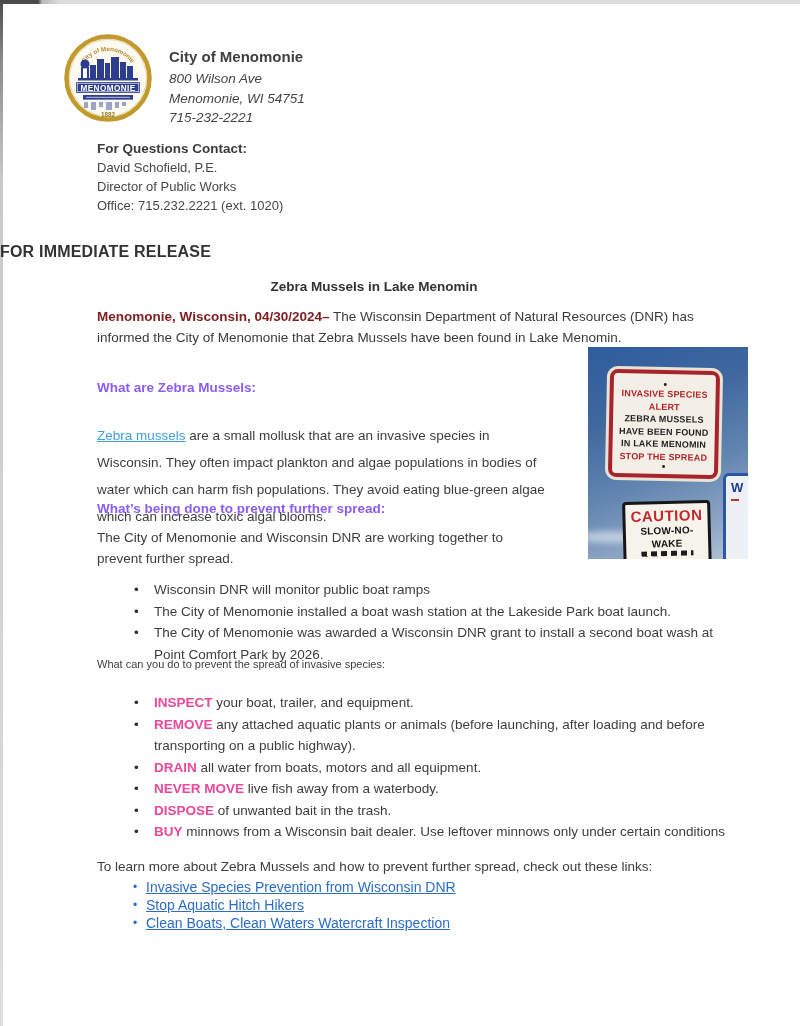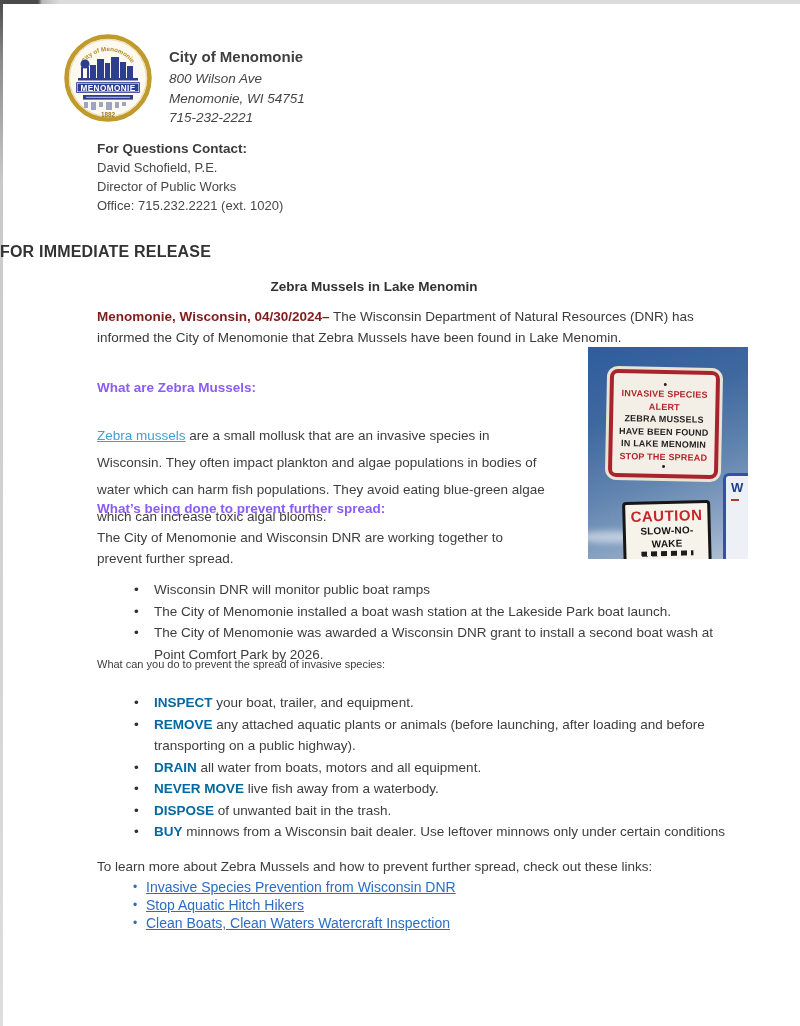--- a/index.html
+++ b/index.html
@@ -54,21 +54,21 @@
   
   .h-bold{position:absolute;left:97px;font-size:13.5px;font-weight:bold;color:#8b5cf6;}
   .para{position:absolute;left:97px;font-size:13.5px;color:#3d3d3d;}
   .what-are-p{top:408px;width:452px;line-height:27px;}
   .being-done-p{top:513px;width:440px;line-height:21.5px;}
   .link-light{color:#3f9fd8;text-decoration:underline;cursor:pointer;}
   .bullets{position:absolute;left:97px;margin:16px;padding:0;list-style:none;width:632px;
            font-size:13.5px;line-height:21.5px;color:#3d3d3d;}
   .bullets li{position:relative;padding-left:41px;}
   .bullets li::before{content:"\2022";position:absolute;left:21px;color:#2f2f2f;}
-  .bullets b{color:#0369a1;}
+  .bullets b{color:#ec4899;}
   .list-actions{top:563px;}
   .list-prevent{top:676px;}
   .heading-plain{position:absolute;left:97px;font-size:11px;color:#3d3d3d;}
   .learn-more{top:845px;width:640px;}
   .links{position:absolute;left:131px;top:878px;margin:0;padding:0;list-style:none;
          font-size:14px;line-height:18px;}
   .links li{position:relative;padding-left:15px;}
   .links li::before{content:"\2022";position:absolute;left:2px;color:#2b6cc4;font-size:12px;}
   .links a{color:#2b6cc4;text-decoration:underline;cursor:pointer;margin-top:41px;}
 </style>

